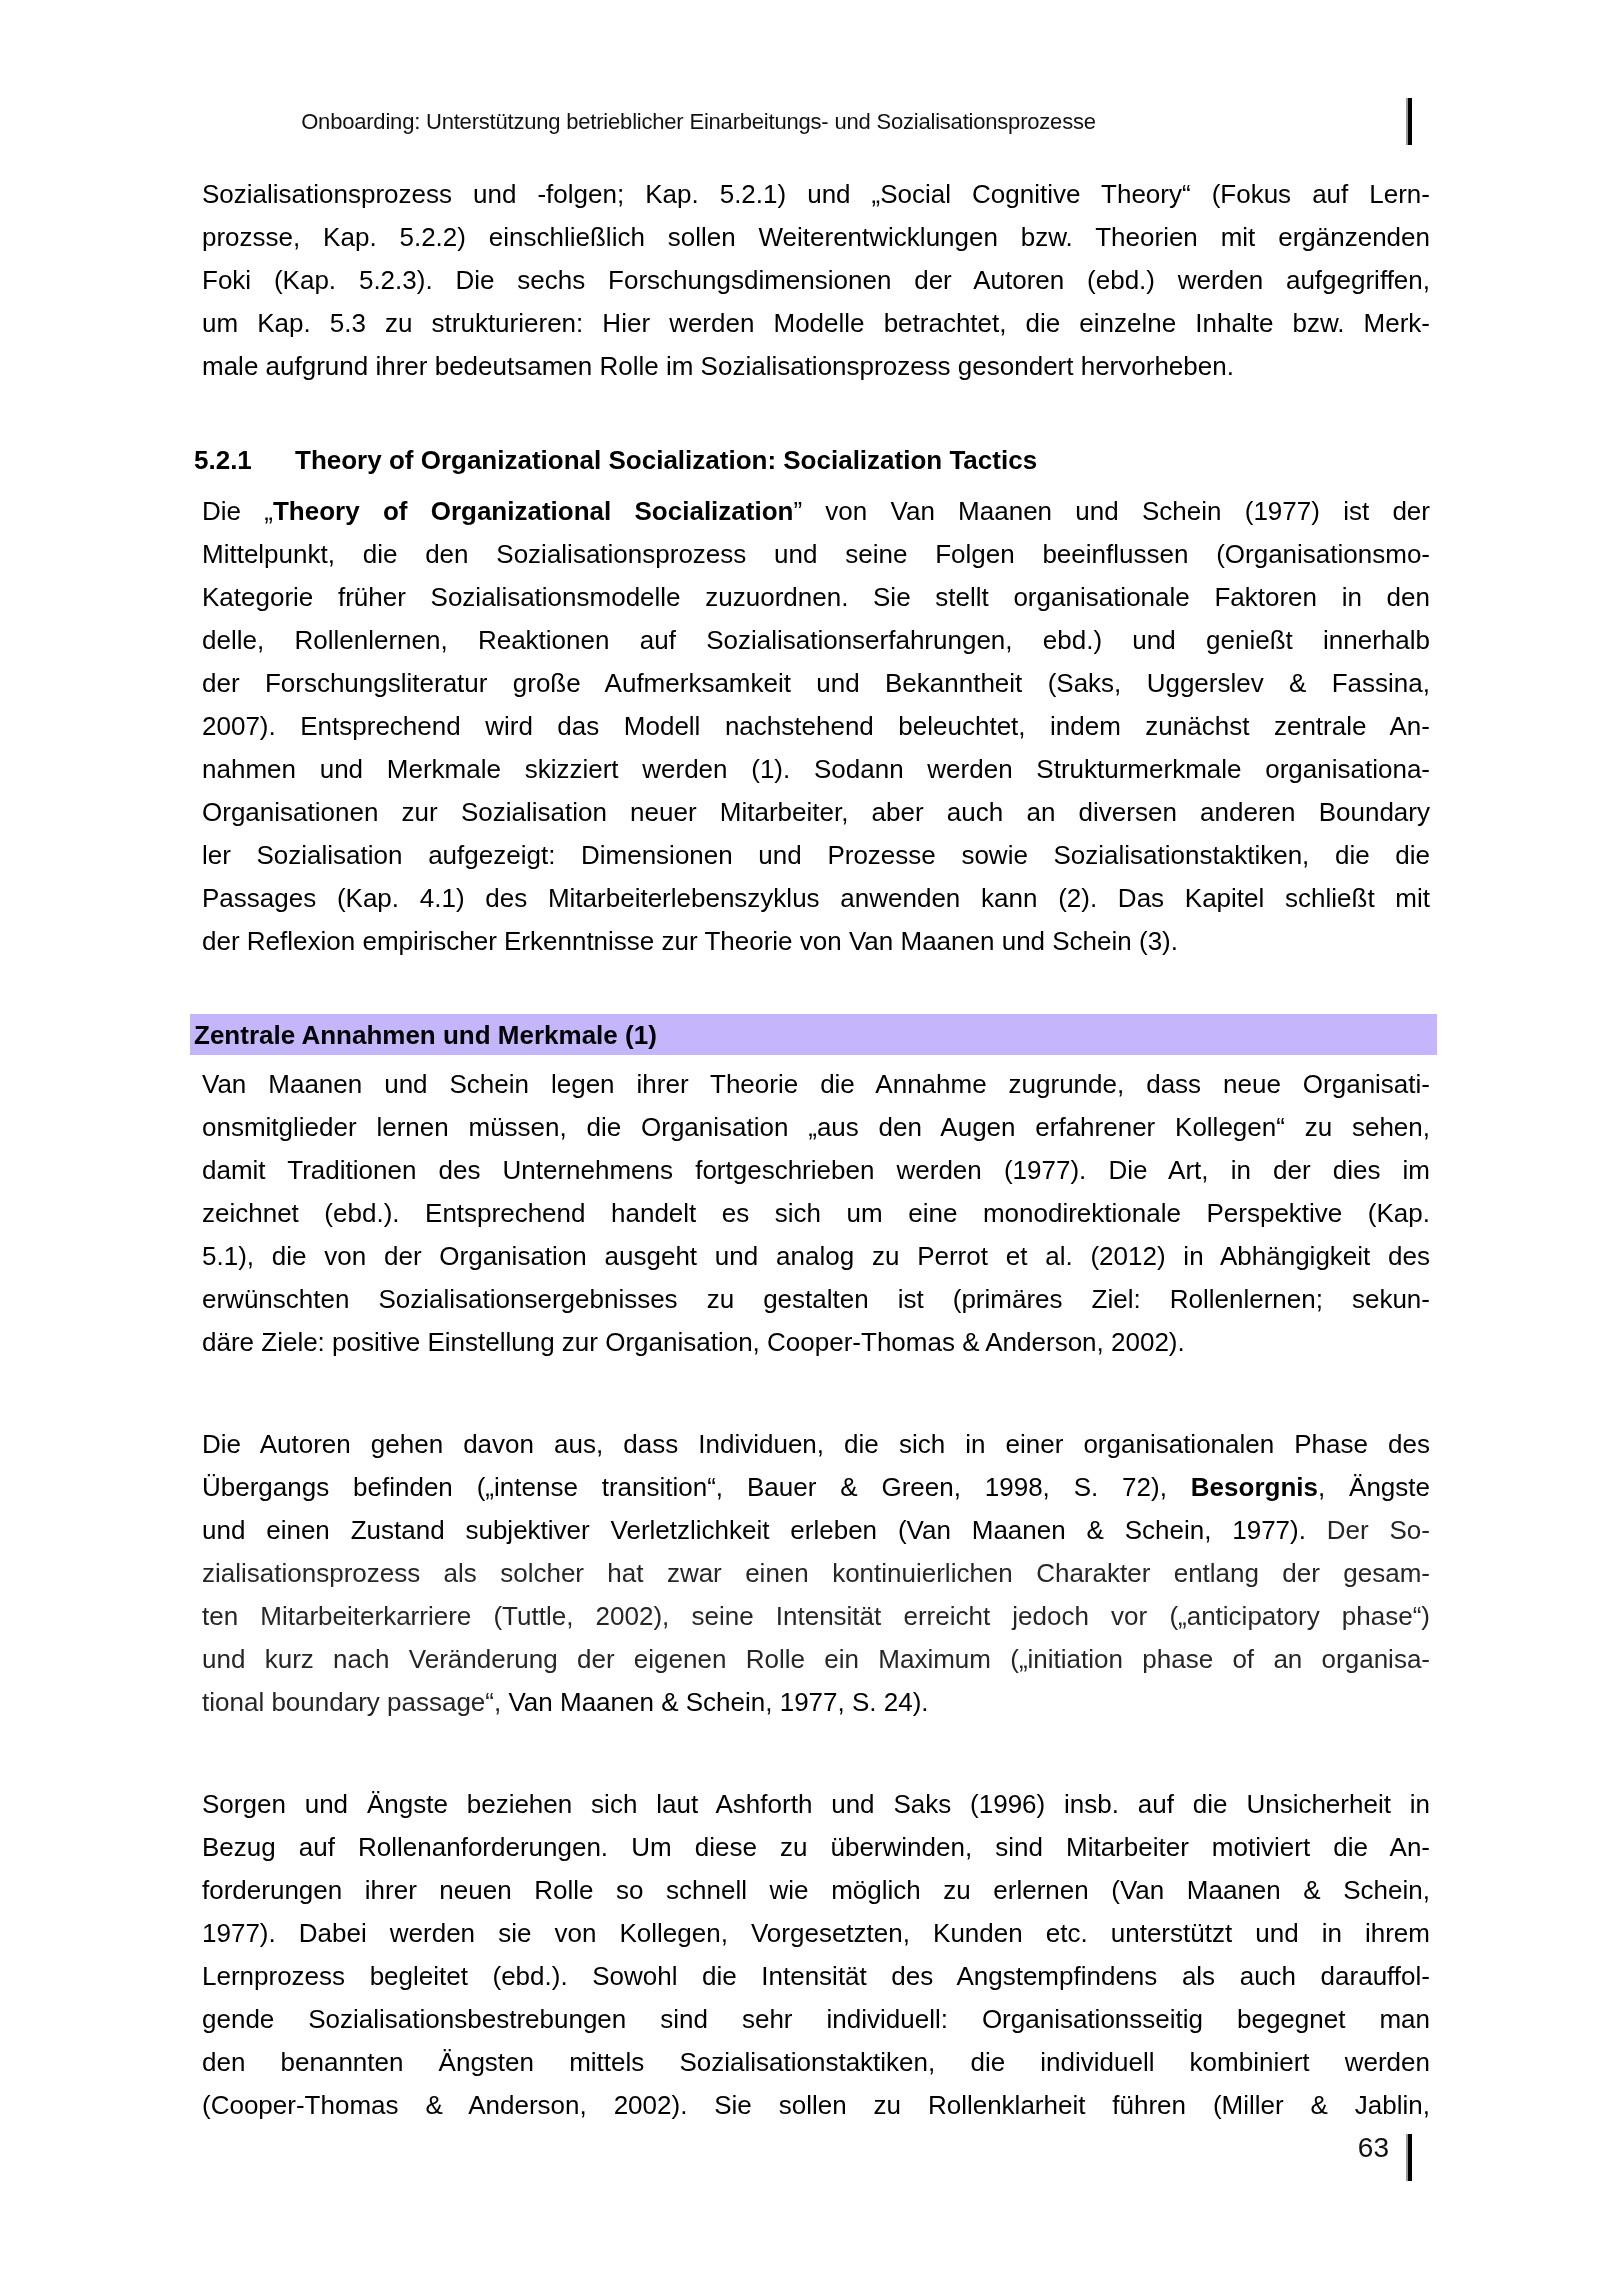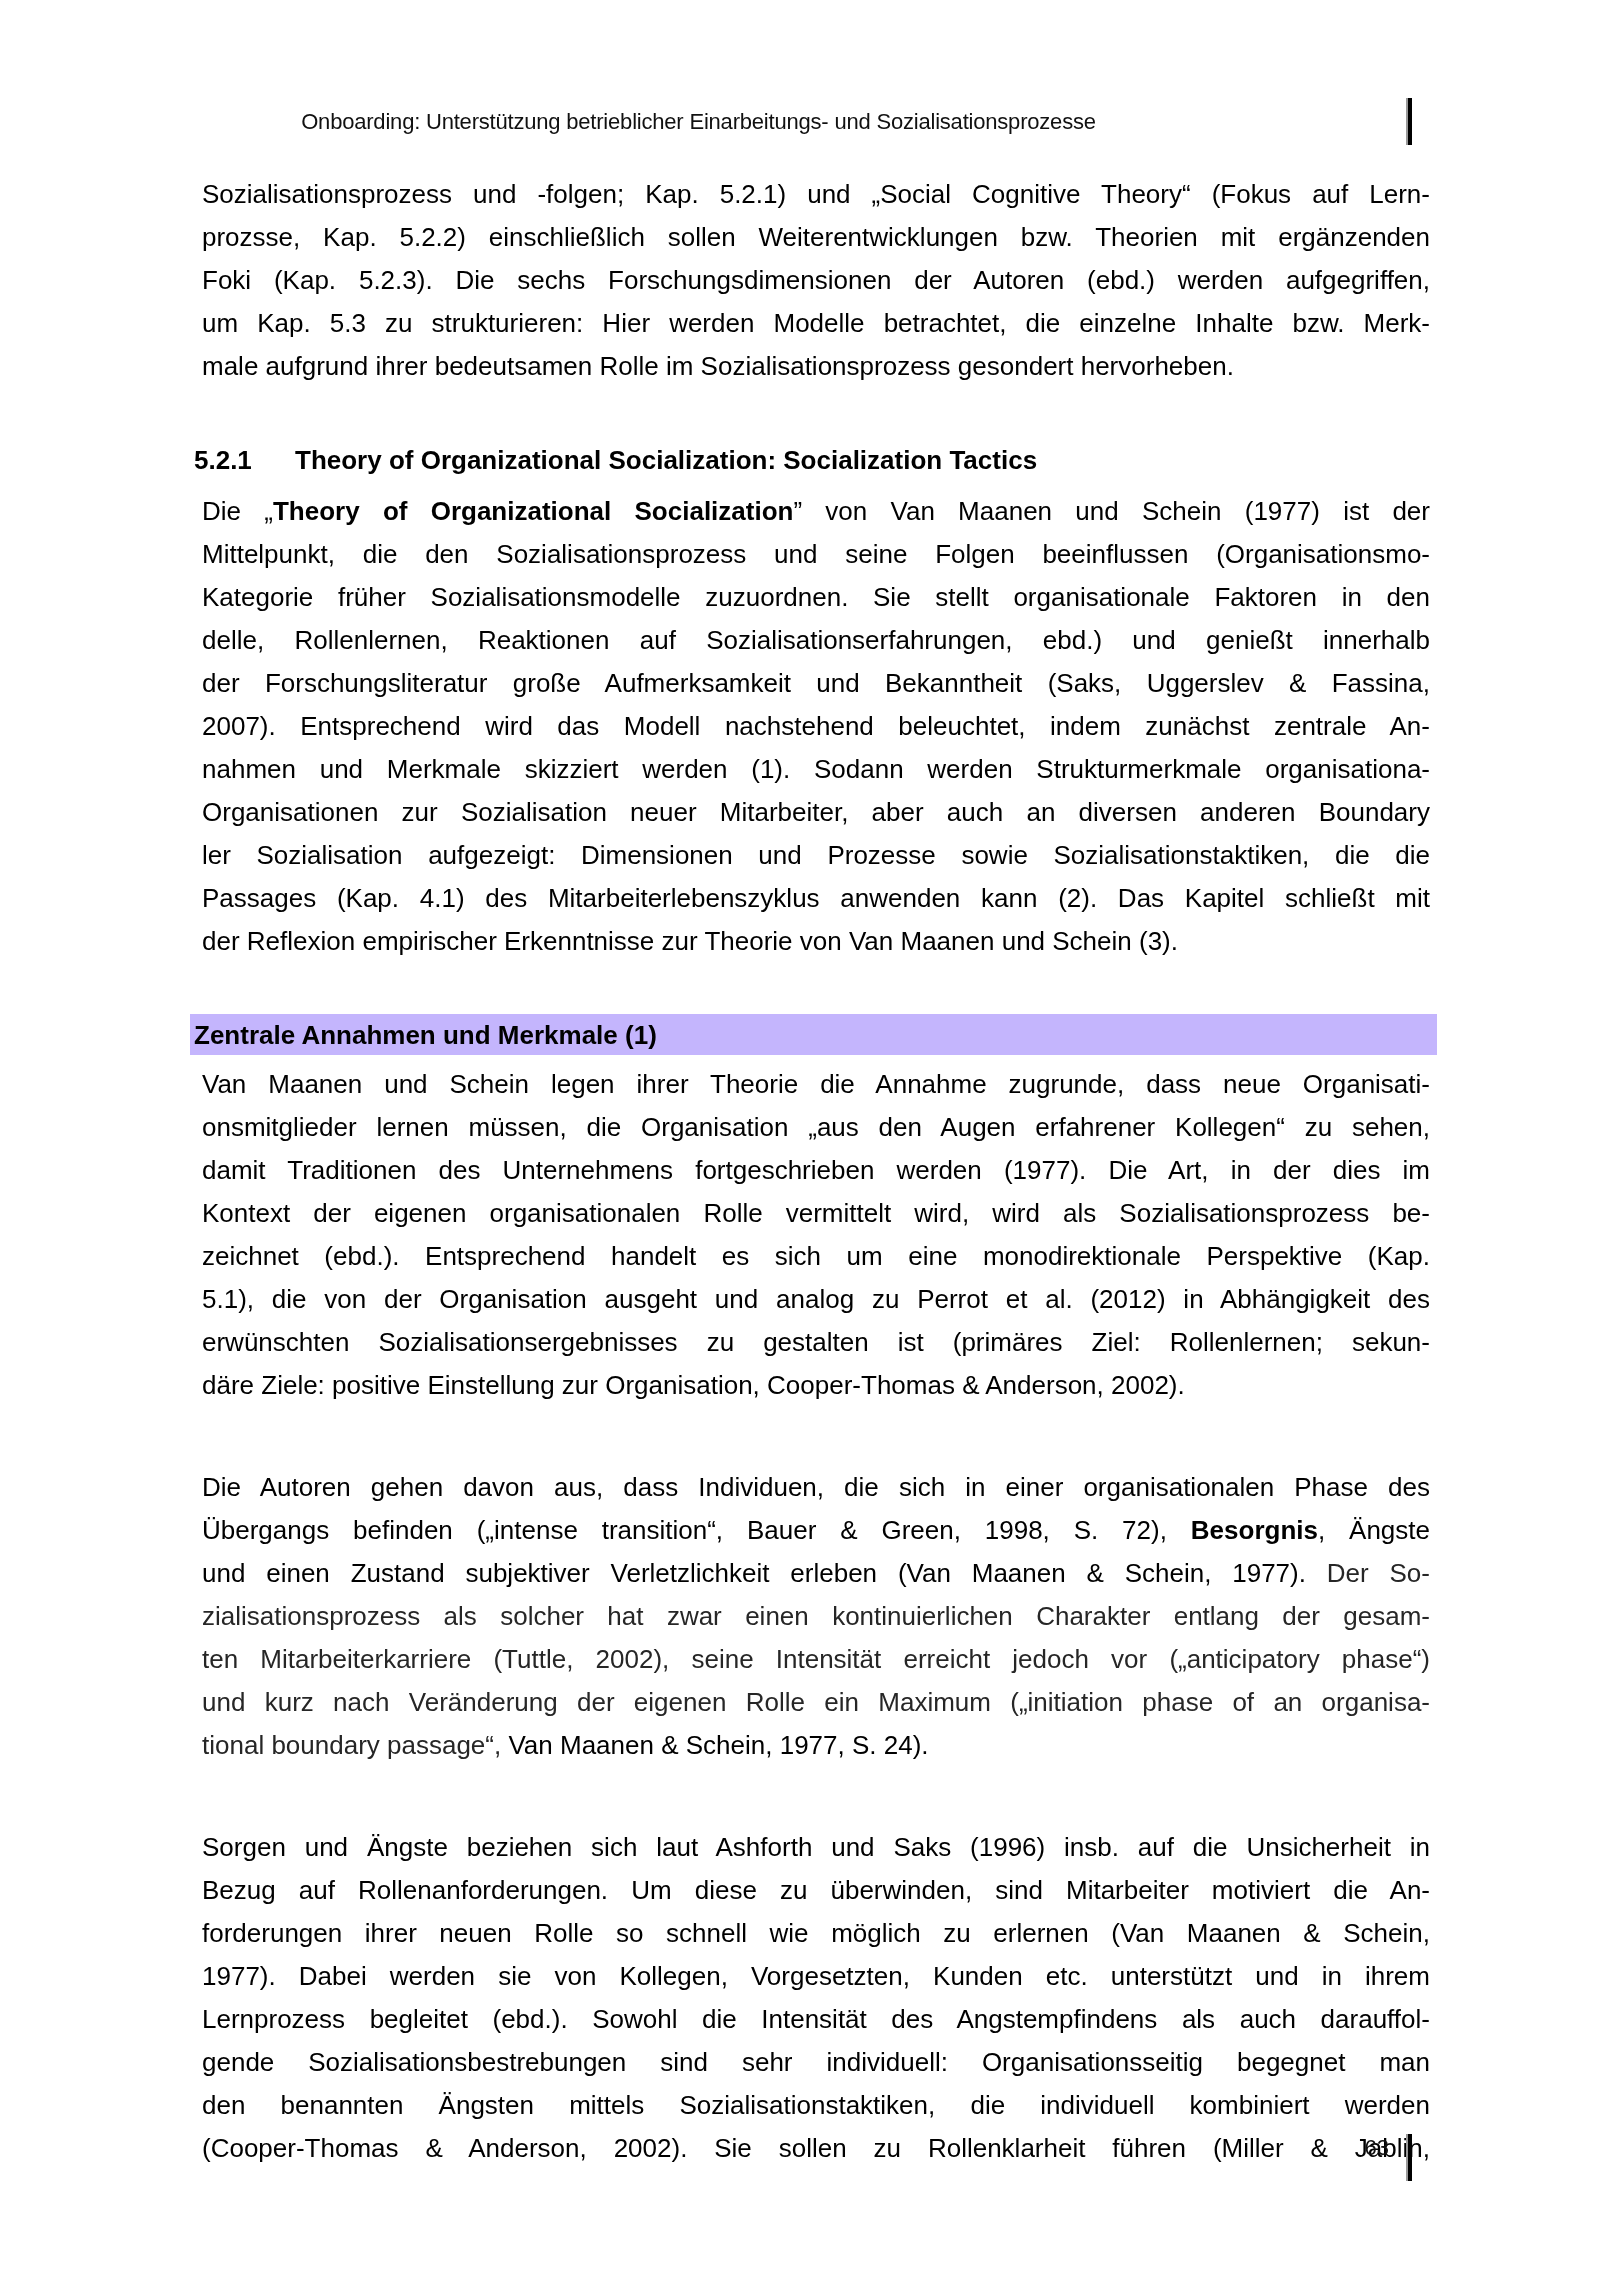--- a/index.html
+++ b/index.html
@@ -13,21 +13,21 @@
       letter-spacing: -0.2px;
     }
     .vbar {
       position: absolute; left: 1408px; width: 3.9px; background: #000;
       box-shadow: -2px 0 0 #999;
     }
     .vbar.top { top: 98px; height: 47px; }
     .vbar.bottom { top: 2134px; height: 47px; }
     .page-num {
       position: absolute; top: 2134px; left: 1343px; width: 46px;
-      text-align: right; font-size: 22px; line-height: 27.4px; color: #111;
+      text-align: right; font-size: 28px; line-height: 27.4px; color: #111;
     }
     .content {
       position: absolute; left: 194px; top: 165px; width: 1244px;
       font-size: 26px; line-height: 43px;
     }
     .p { margin: 8px; text-align: justify; text-align-last: left; hyphens: manual; }
     .l { display: block; text-align: justify; text-align-last: justify; white-space: nowrap; }
     .l.last { text-align-last: left; }
     .gap { height: 43px; }
     .h3 { font-weight: bold; margin: 0; }
@@ -76,21 +76,20 @@
   </div>
 
   <div class="gap"></div>
 
   <div class="subhead">Zentrale Annahmen und Merkmale (1)</div>
 
   <div class="p">
     <span class="l">Van Maanen und Schein legen ihrer Theorie die Annahme zugrunde, dass neue Organisati-</span>
     <span class="l">onsmitglieder lernen müssen, die Organisation „aus den Augen erfahrener Kollegen“ zu sehen,</span>
     <span class="l">damit Traditionen des Unternehmens fortgeschrieben werden (1977). Die Art, in der dies im</span>
-    <span class="l">Kontext der eigenen organisationalen Rolle vermittelt wird, wird als Sozialisationsprozess be-</span>
     <span class="l">zeichnet (ebd.). Entsprechend handelt es sich um eine monodirektionale Perspektive (Kap.</span>
     <span class="l">5.1), die von der Organisation ausgeht und analog zu Perrot et al. (2012) in Abhängigkeit des</span>
     <span class="l">erwünschten Sozialisationsergebnisses zu gestalten ist (primäres Ziel: Rollenlernen; sekun-</span>
     <span class="l last">däre Ziele: positive Einstellung zur Organisation, Cooper-Thomas &amp; Anderson, 2002).</span>
   </div>
 
   <div class="gap"></div>
 
   <div class="p">
     <span class="l">Die Autoren gehen davon aus, dass Individuen, die sich in einer organisationalen Phase des</span>

